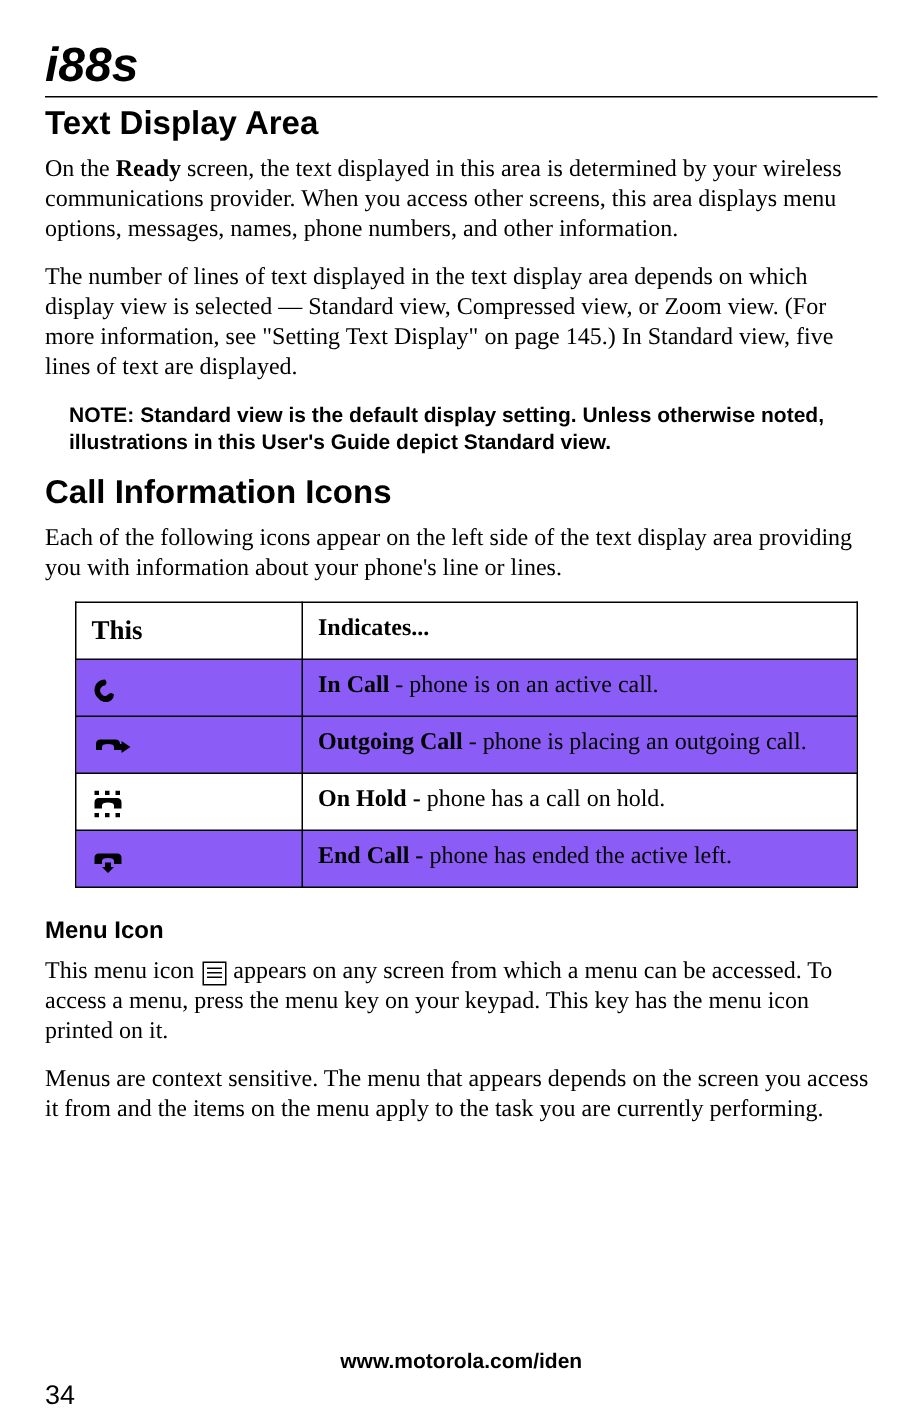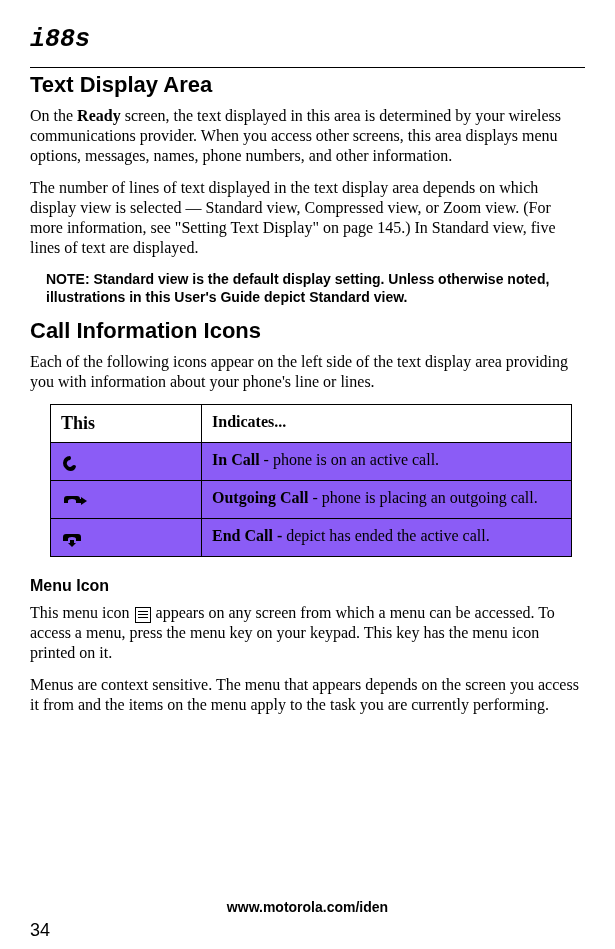--- a/index.html
+++ b/index.html
@@ -7,25 +7,25 @@
       font-size: 16px;
       width: 615px;
       height: 949px;
       margin: 0;
       padding: 25px 30px 15px 30px;
       box-sizing: border-box;
       position: relative;
       color: #000;
     }
     .logo {
-      font-family: Liberation Mono, monospace;
+      font-family: Liberation Sans, sans-serif;
       font-weight: bold;
       font-style: italic;
-      font-size: 25px;
-      margin-bottom: 11px;
+      font-size: 32px;
+      margin-bottom: 0;
       display: inline-block;
     }
     hr.thin {
       border: none;
       border-top: 1px solid #000;
       margin: 2px 0 4px 0;
     }
     h1 {
       font-family: Arial, Helvetica, sans-serif;
       font-weight: bold;
@@ -150,28 +150,42 @@
   </tr>
   <tr class="shade">
     <td class="icon-cell">
       <svg width="26" height="16" viewBox="0 0 26 16">
             <path d="M3 6 Q3 3 6 3 L16 3 Q19 3 19 6 L19 10 L15 10 L15 8 Q15 6 11 6 Q7 6 7 8 L7 10 L3 10 Z" fill="#000"></path>
             <path d="M17 8 L23 4 L23 6 L26 6 L26 10 L23 10 L23 12 Z" fill="#000" transform="scale(-1,1) translate(-43,0)"></path>
           </svg>
     </td>
     <td><b>Outgoing Call</b><span> - phone is placing an outgoing call.</span></td>
   </tr>
+  <tr>
+    <td class="icon-cell">
+      <svg width="22" height="18" viewBox="0 0 22 18">
+        <rect x="2" y="0" width="3" height="3" fill="#000"></rect>
+            <rect x="9" y="0" width="3" height="3" fill="#000"></rect>
+            <rect x="16" y="0" width="3" height="3" fill="#000"></rect>
+        <path d="M2 8 Q2 5 5 5 L17 5 Q20 5 20 8 L20 12 L15 12 L15 10 Q15 8 11 8 Q7 8 7 10 L7 12 L2 12 Z" fill="#000"></path>
+        <rect x="2" y="15" width="3" height="3" fill="#000"></rect>
+            <rect x="9" y="15" width="3" height="3" fill="#000"></rect>
+            <rect x="16" y="15" width="3" height="3" fill="#000"></rect>
+      </svg>
+    </td>
+    <td><b>On Hold - </b><span>phone has a call on hold.</span></td>
+  </tr>
   <tr class="shade">
     <td class="icon-cell">
       <svg width="22" height="16" viewBox="0 0 22 16">
             <path d="M2 6 Q2 3 5 3 L17 3 Q20 3 20 6 L20 10 L15 10 L15 8 Q15 6 11 6 Q7 6 7 8 L7 10 L2 10 Z" fill="#000"></path>
             <path d="M11 16 L7 12 L9 12 L9 9 L13 9 L13 12 L15 12 Z" fill="#000"></path>
           </svg>
     </td>
-    <td><b>End Call - </b><span>depict has ended the active call.</span></td>
+    <td><b>End Call - </b><span>phone has ended the active left.</span></td>
   </tr>
 </tbody>
   </table>
 
 <h2>Menu Icon</h2>
 
 <p><span>This menu icon </span><span class="menu-icon-inline"></span><span> appears on any screen from which a menu can be accessed. To access a menu, press the menu key on your keypad. This key has the menu icon printed on it.</span></p>
 
 <p>Menus are context sensitive. The menu that appears depends on the screen you access it from and the items on the menu apply to the task you are currently performing.</p>
 

